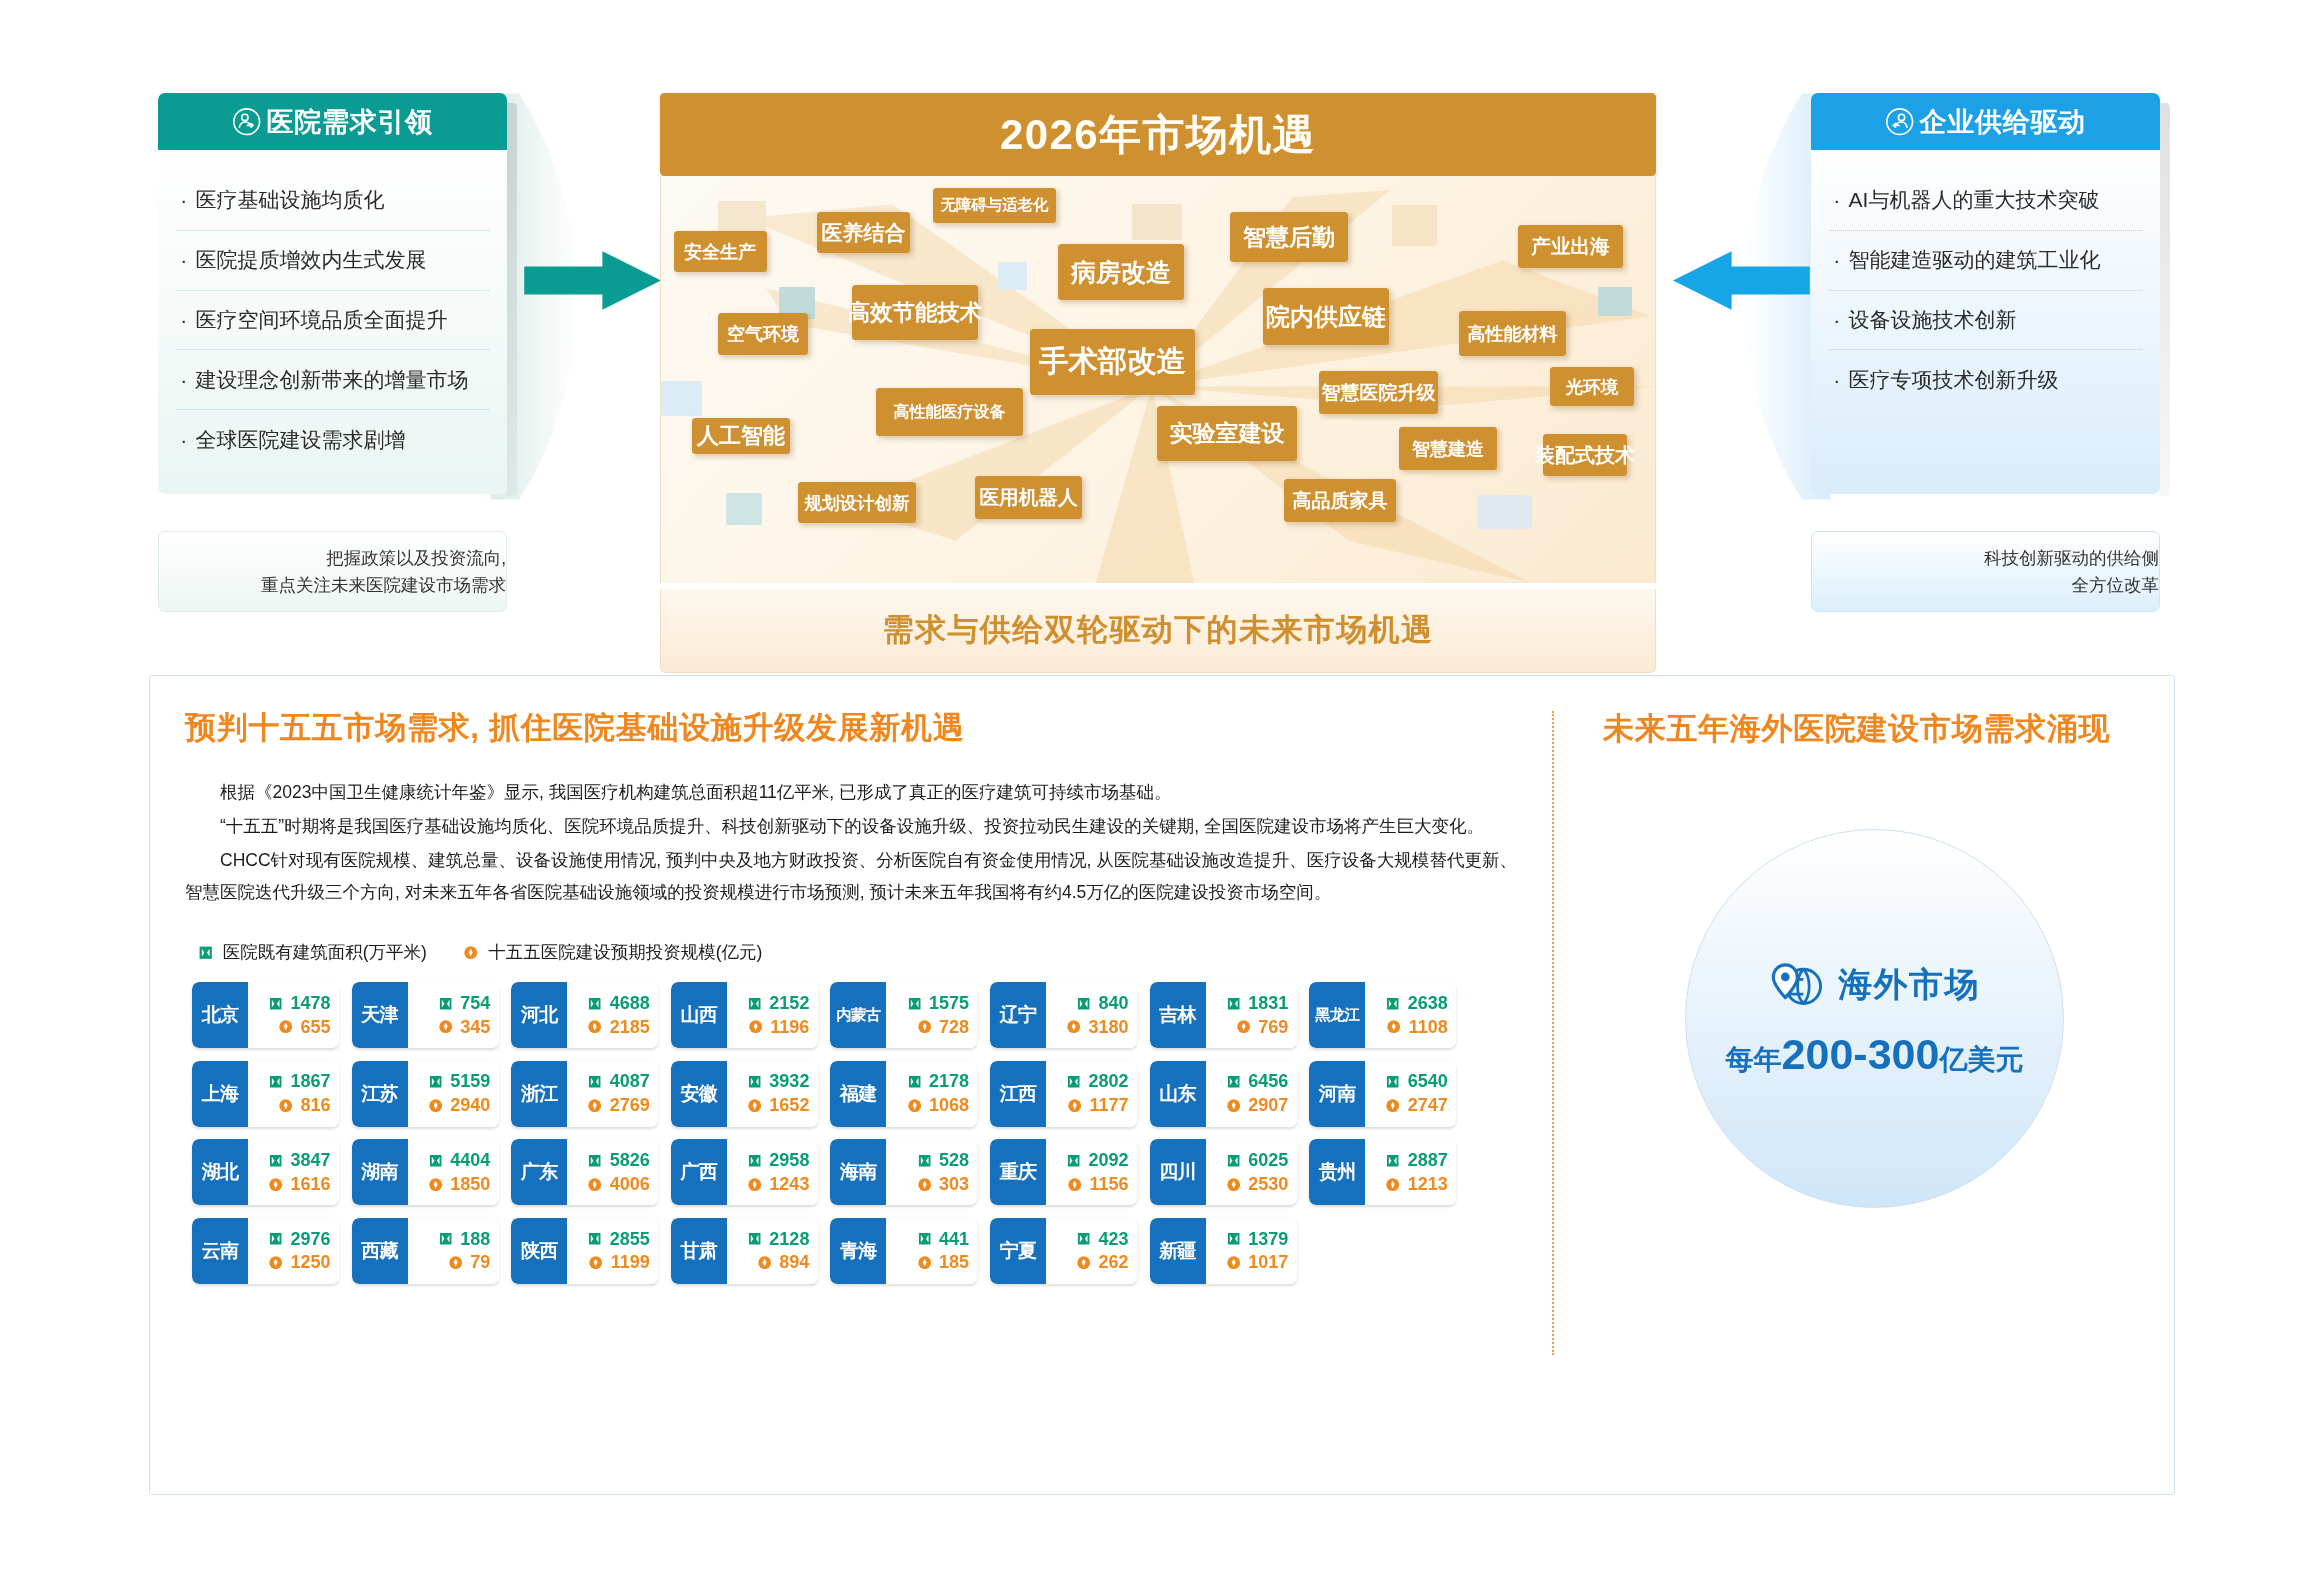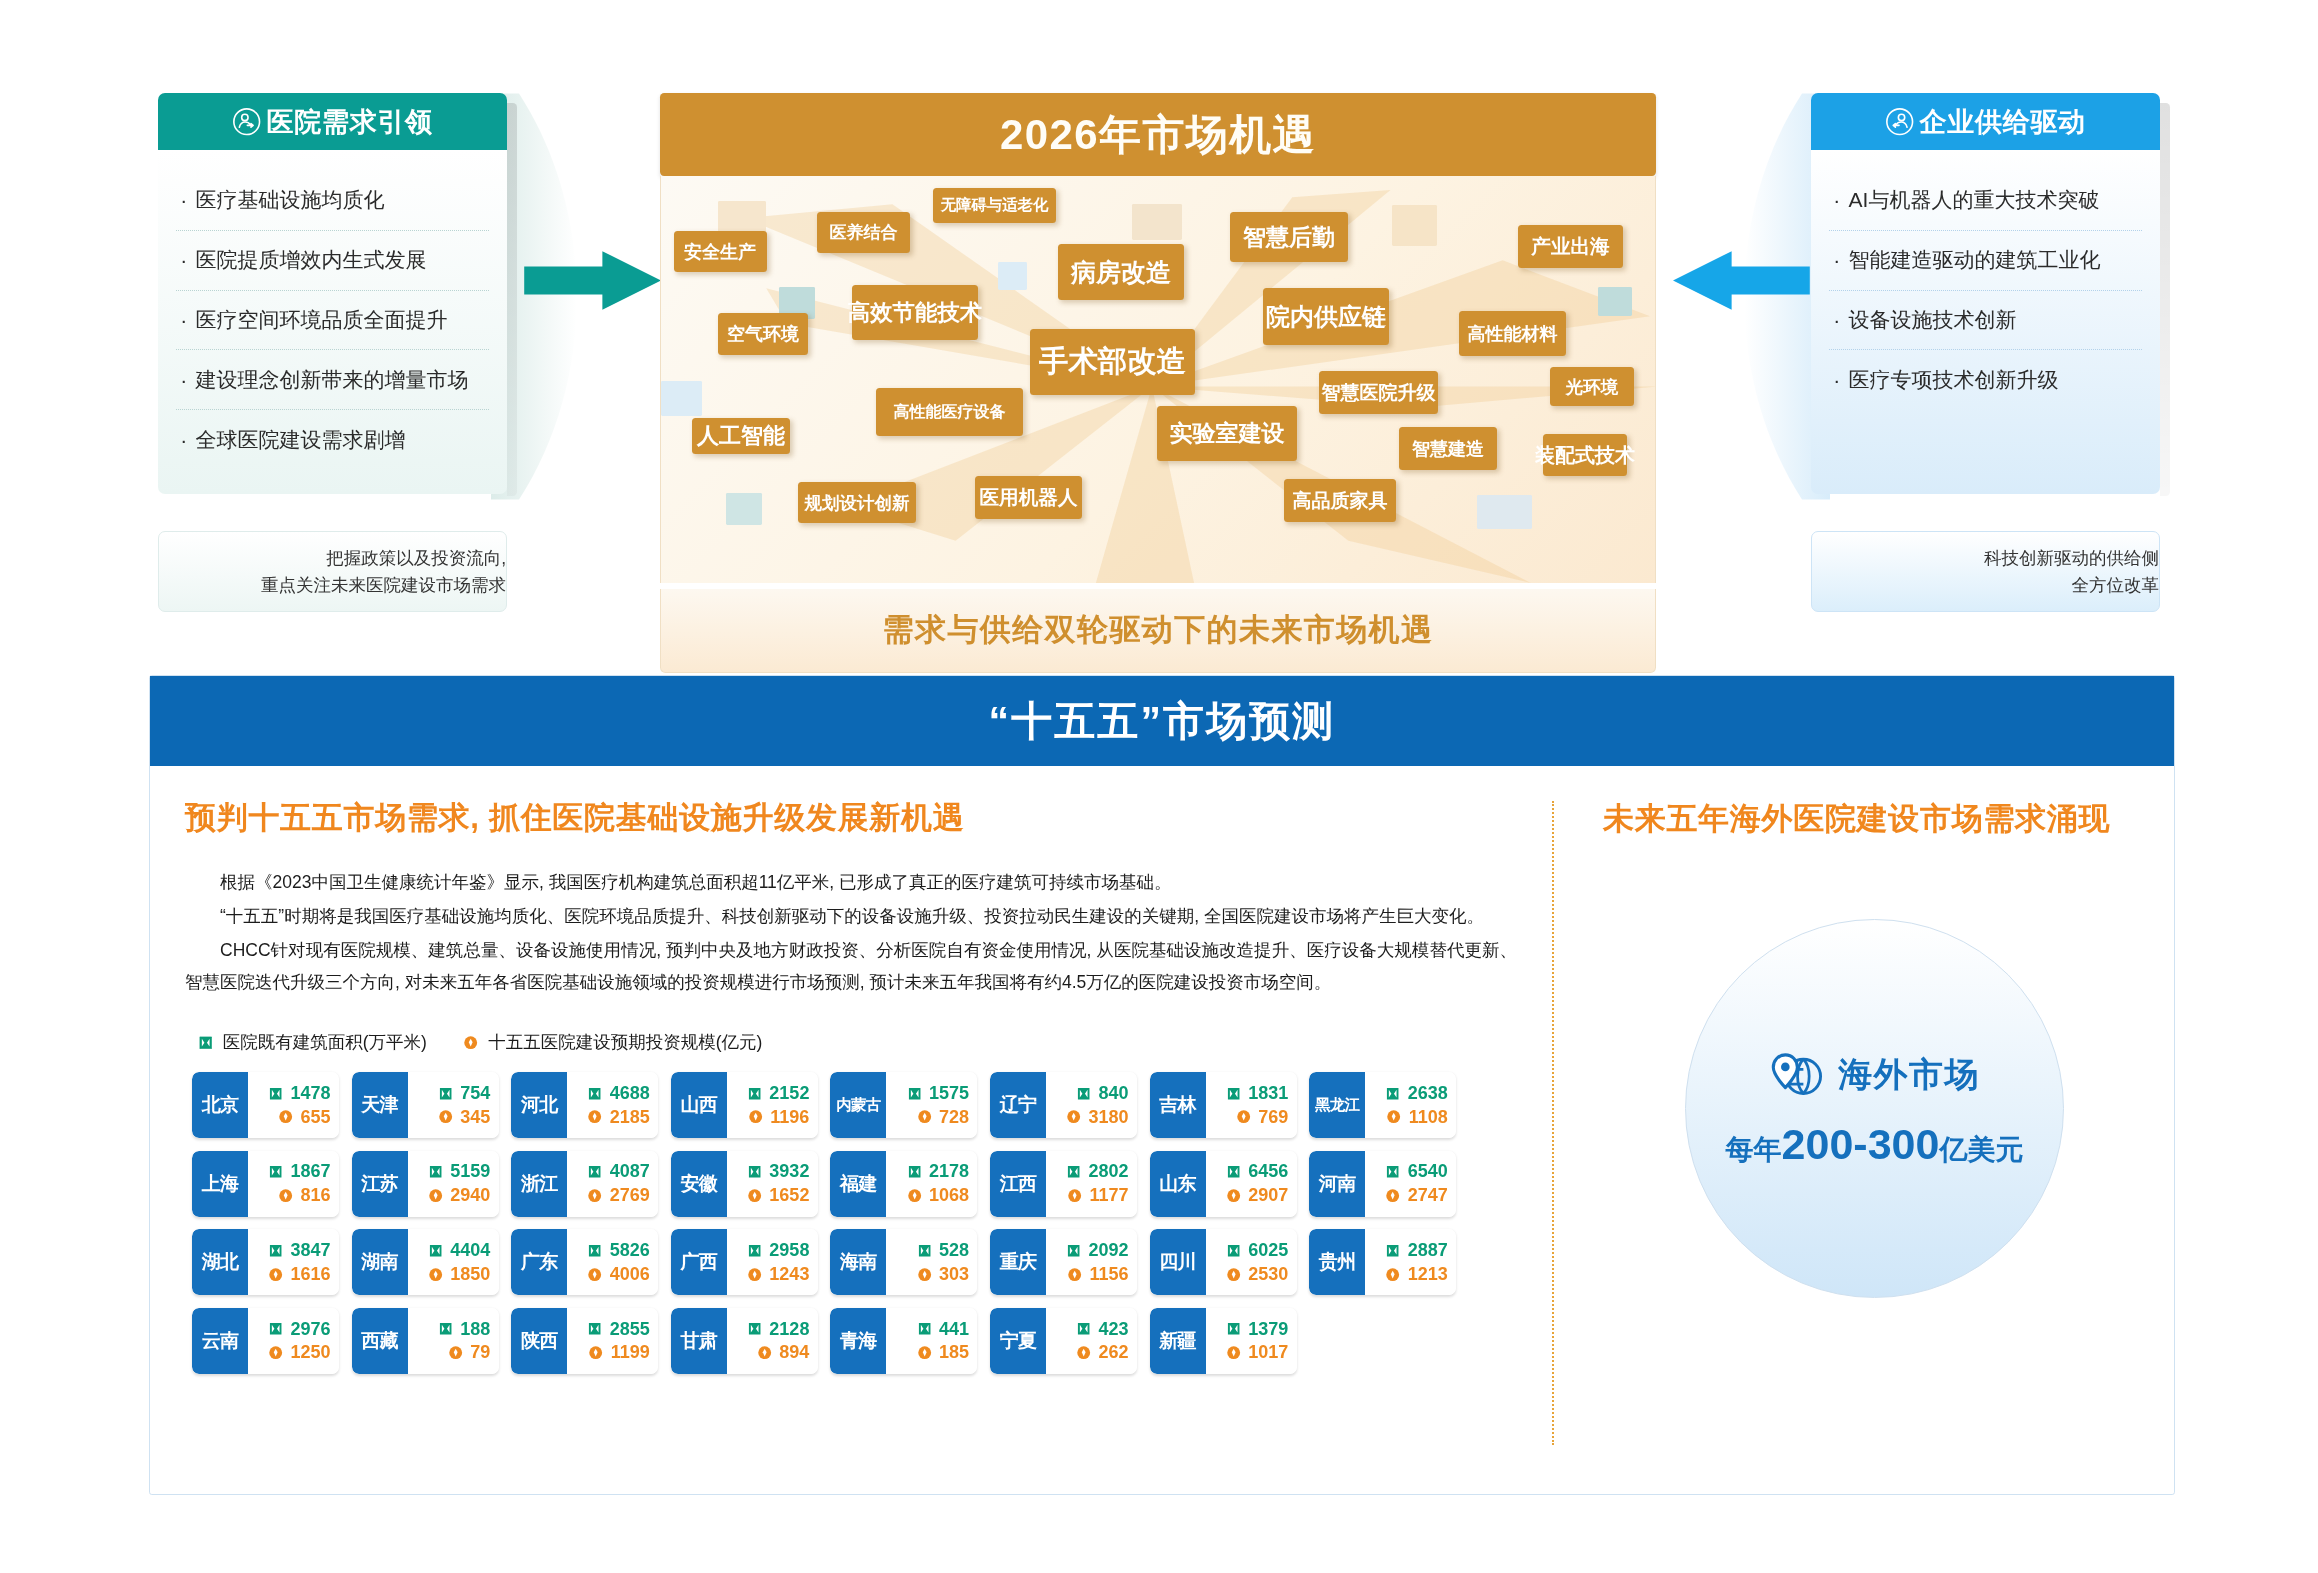--- a/index.html
+++ b/index.html
@@ -274,21 +274,21 @@
           <div class="deco" style="left: 337px; top: 86px; width: 29.4px; height: 28px; background: rgb(220, 236, 246);"></div>
           <div class="deco" style="left: 471px; top: 28px; width: 50px; height: 36px; background: rgb(243, 228, 204);"></div>
           <div class="deco" style="left: 731px; top: 29.4px; width: 45px; height: 41px; background: rgb(246, 228, 199);"></div>
           <div class="deco" style="left: 937px; top: 111px; width: 34px; height: 29.4px; background: rgb(191, 220, 219);"></div>
           <div class="deco" style="left: 0px; top: 205px; width: 41px; height: 35px; background: rgb(220, 236, 246);"></div>
           <div class="deco" style="left: 65px; top: 317px; width: 36px; height: 32px; background: rgb(207, 229, 228);"></div>
           <div class="deco" style="left: 816px; top: 319px; width: 55px; height: 34px; background: rgb(223, 233, 239);"></div>
           <div class="tag" style="left: 12.6px; top: 55px; width: 93px; height: 41px; font-size: 18px;">
             <span>安全生产</span>
           </div>
-          <div class="tag" style="left: 156px; top: 36px; width: 93px; height: 41px; font-size: 17px;">
+          <div class="tag" style="left: 156px; top: 36px; width: 93px; height: 41px; font-size: 21px;">
             <span>医养结合</span>
           </div>
           <div class="tag" style="left: 272px; top: 12px; width: 123px; height: 35px; font-size: 15.4px;">
             <span>无障碍与适老化</span>
           </div>
           <div class="tag" style="left: 57px; top: 137px; width: 90px; height: 42px; font-size: 18px;">
             <span>空气环境</span>
           </div>
           <div class="tag" style="left: 191px; top: 109px; width: 126px; height: 55px; font-size: 22.4px;">
             <span>高效节能技术</span>
@@ -343,23 +343,20 @@
           </div>
         </div>
       <div class="center-gap"></div>
       <div class="center-foot">
         <span>需求与供给双轮驱动下的未来市场机遇</span>
       </div>
     </div>
   </div>
 
   <div class="bottom-section">
-    <div class="blue-banner">
-      <span>“十五五”市场预测</span>
-    </div>
 
     <div class="bottom-body">
       <div class="bottom-left">
         <div class="sec-title">预判十五五市场需求, 抓住医院基础设施升级发展新机遇</div>
         <div class="para">根据《2023中国卫生健康统计年鉴》显示, 我国医疗机构建筑总面积超11亿平米, 已形成了真正的医疗建筑可持续市场基础。</div>
         <div class="para">“十五五”时期将是我国医疗基础设施均质化、医院环境品质提升、科技创新驱动下的设备设施升级、投资拉动民生建设的关键期, 全国医院建设市场将产生巨大变化。</div>
         <div class="para">CHCC针对现有医院规模、建筑总量、设备设施使用情况, 预判中央及地方财政投资、分析医院自有资金使用情况, 从医院基础设施改造提升、医疗设备大规模替代更新、智慧医院迭代升级三个方向, 对未来五年各省医院基础设施领域的投资规模进行市场预测, 预计未来五年我国将有约4.5万亿的医院建设投资市场空间。</div>
 
         <div class="legend">
           <div class="legend-item">

